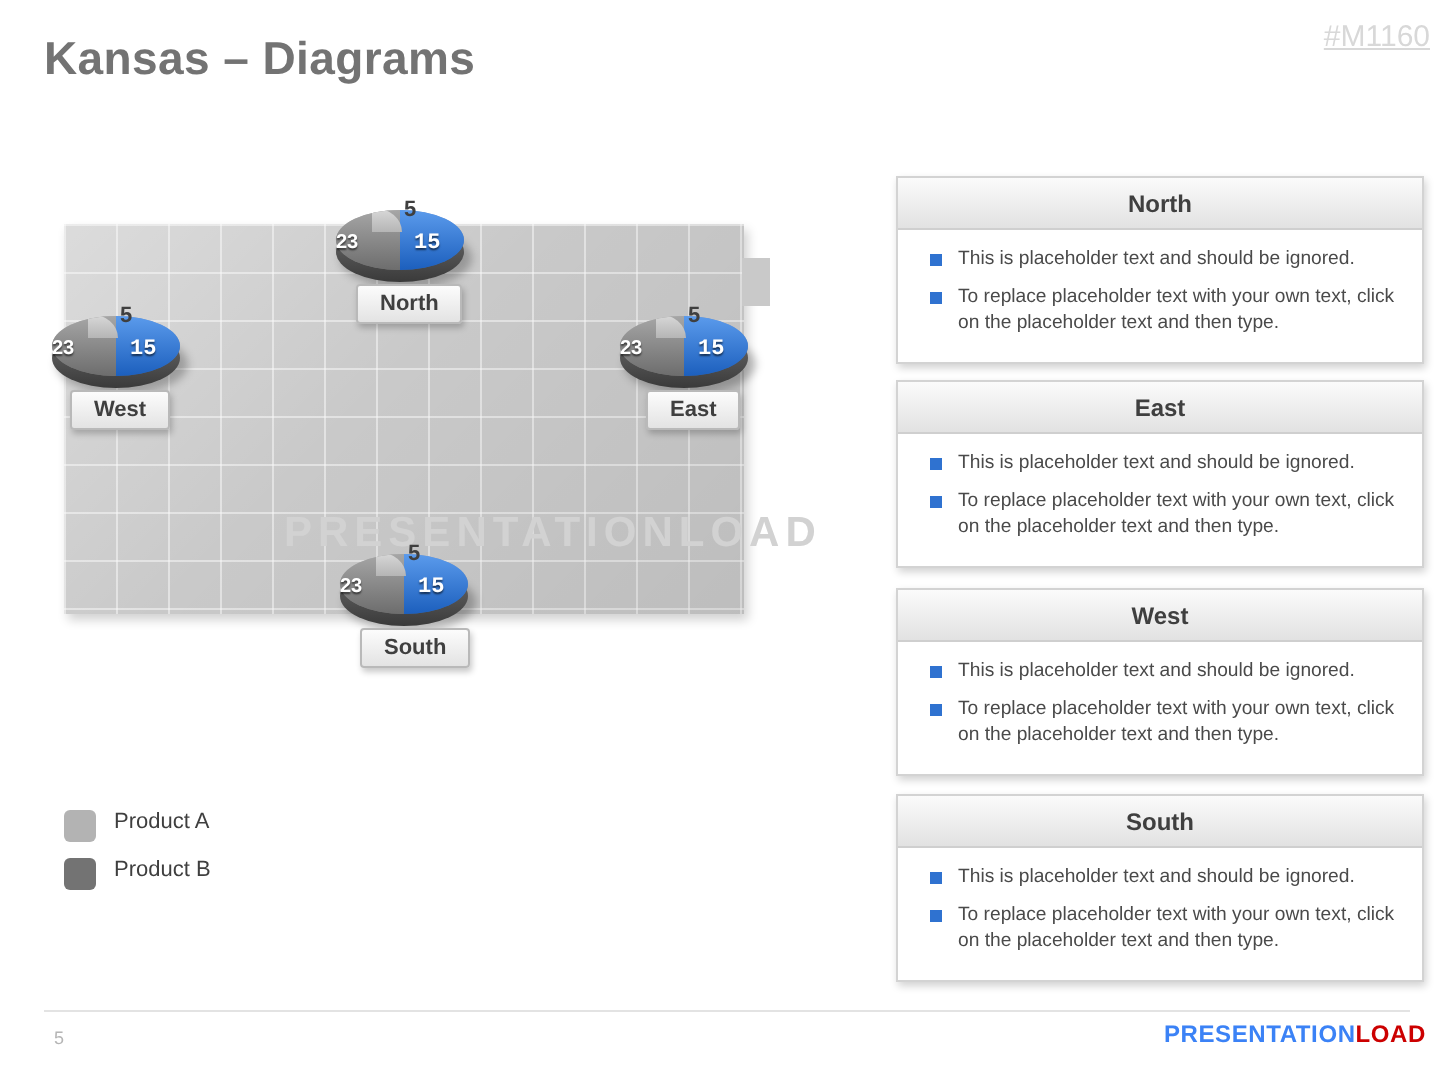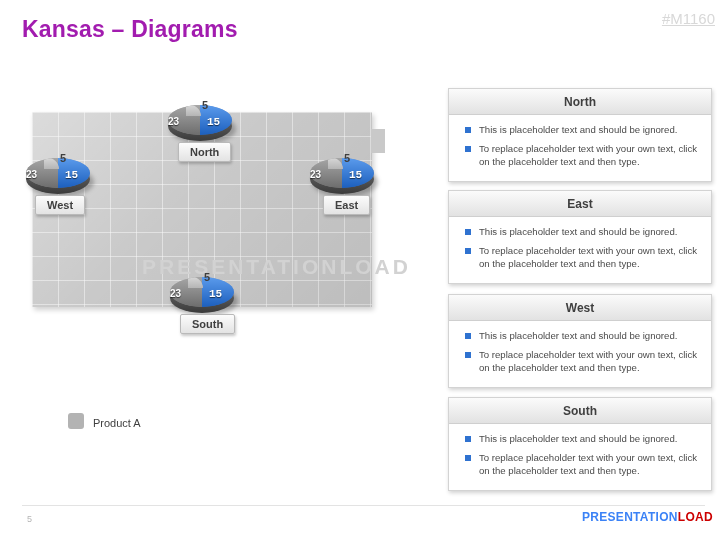--- a/index.html
+++ b/index.html
@@ -6,21 +6,21 @@
   body{
     width:727px;height:545px;
     background:#ffffff;
     font-family:"Liberation Sans", sans-serif;
     position:relative;
     overflow:hidden;
   }
   
   .slide-title{
     position:absolute;left:22px;top:16px;
-    font-size:23px;font-weight:bold;color:#a21caf;
+    font-size:23px;font-weight:bold;color:#737373;
     letter-spacing:0.2px;
   }
   .doc-code{
     position:absolute;right:12px;top:10px;
     font-size:15px;color:#d8d8d8;text-decoration:underline;
   }
   
   .map-area{
     position:absolute;left:22px;top:95px;width:395px;height:290px;
   }
@@ -100,21 +100,21 @@
     position:absolute;
     background:linear-gradient(to bottom,#fcfcfc,#e3e3e3);
     border:1px solid #b9b9b9;
     color:#3f3f3f;font-size:11px;font-weight:bold;
     padding:3px 11px;border-radius:2px;
     box-shadow:1px 2px 3px rgba(0,0,0,.22);
     white-space:nowrap;
   }
   
   .legend{position:absolute;left:32px;top:405px;}
-  .legend-row{display:flex;align-items:flex-end;height:24px;margin-left:36px;}
+  .legend-row{display:flex;align-items:flex-start;height:24px;}
   .legend-swatch{width:16px;height:16px;border-radius:3px;margin-right:9px;}
   .legend-text{font-size:11px;color:#3f3f3f;}
   
   .panel{
     position:absolute;left:448px;width:262px;
     background:#ffffff;
     border:1px solid #d3d3d3;
     box-shadow:1px 2px 4px rgba(0,0,0,.18);
   }
   .panel-head{
@@ -223,20 +223,24 @@
     <div class="region-label" style="left:10px;top:47px;">South</div>
   </div>
 
 </div>
 
 <div class="legend">
   <div class="legend-row">
     <span class="legend-swatch" style="background:#b3b3b3;"></span>
     <span class="legend-text">Product A</span>
   </div>
+  <div class="legend-row">
+    <span class="legend-swatch" style="background:#737373;"></span>
+    <span class="legend-text">Product B</span>
+  </div>
 </div>
 
 <div class="panel" style="top:88px;height:92px;">
   <div class="panel-head">North</div>
   <div class="panel-body">
     <div class="bullet-row">
       <span class="bullet-mark"></span>
       <span class="bullet-text">This is placeholder text and should be ignored.</span>
     </div>
     <div class="bullet-row">

